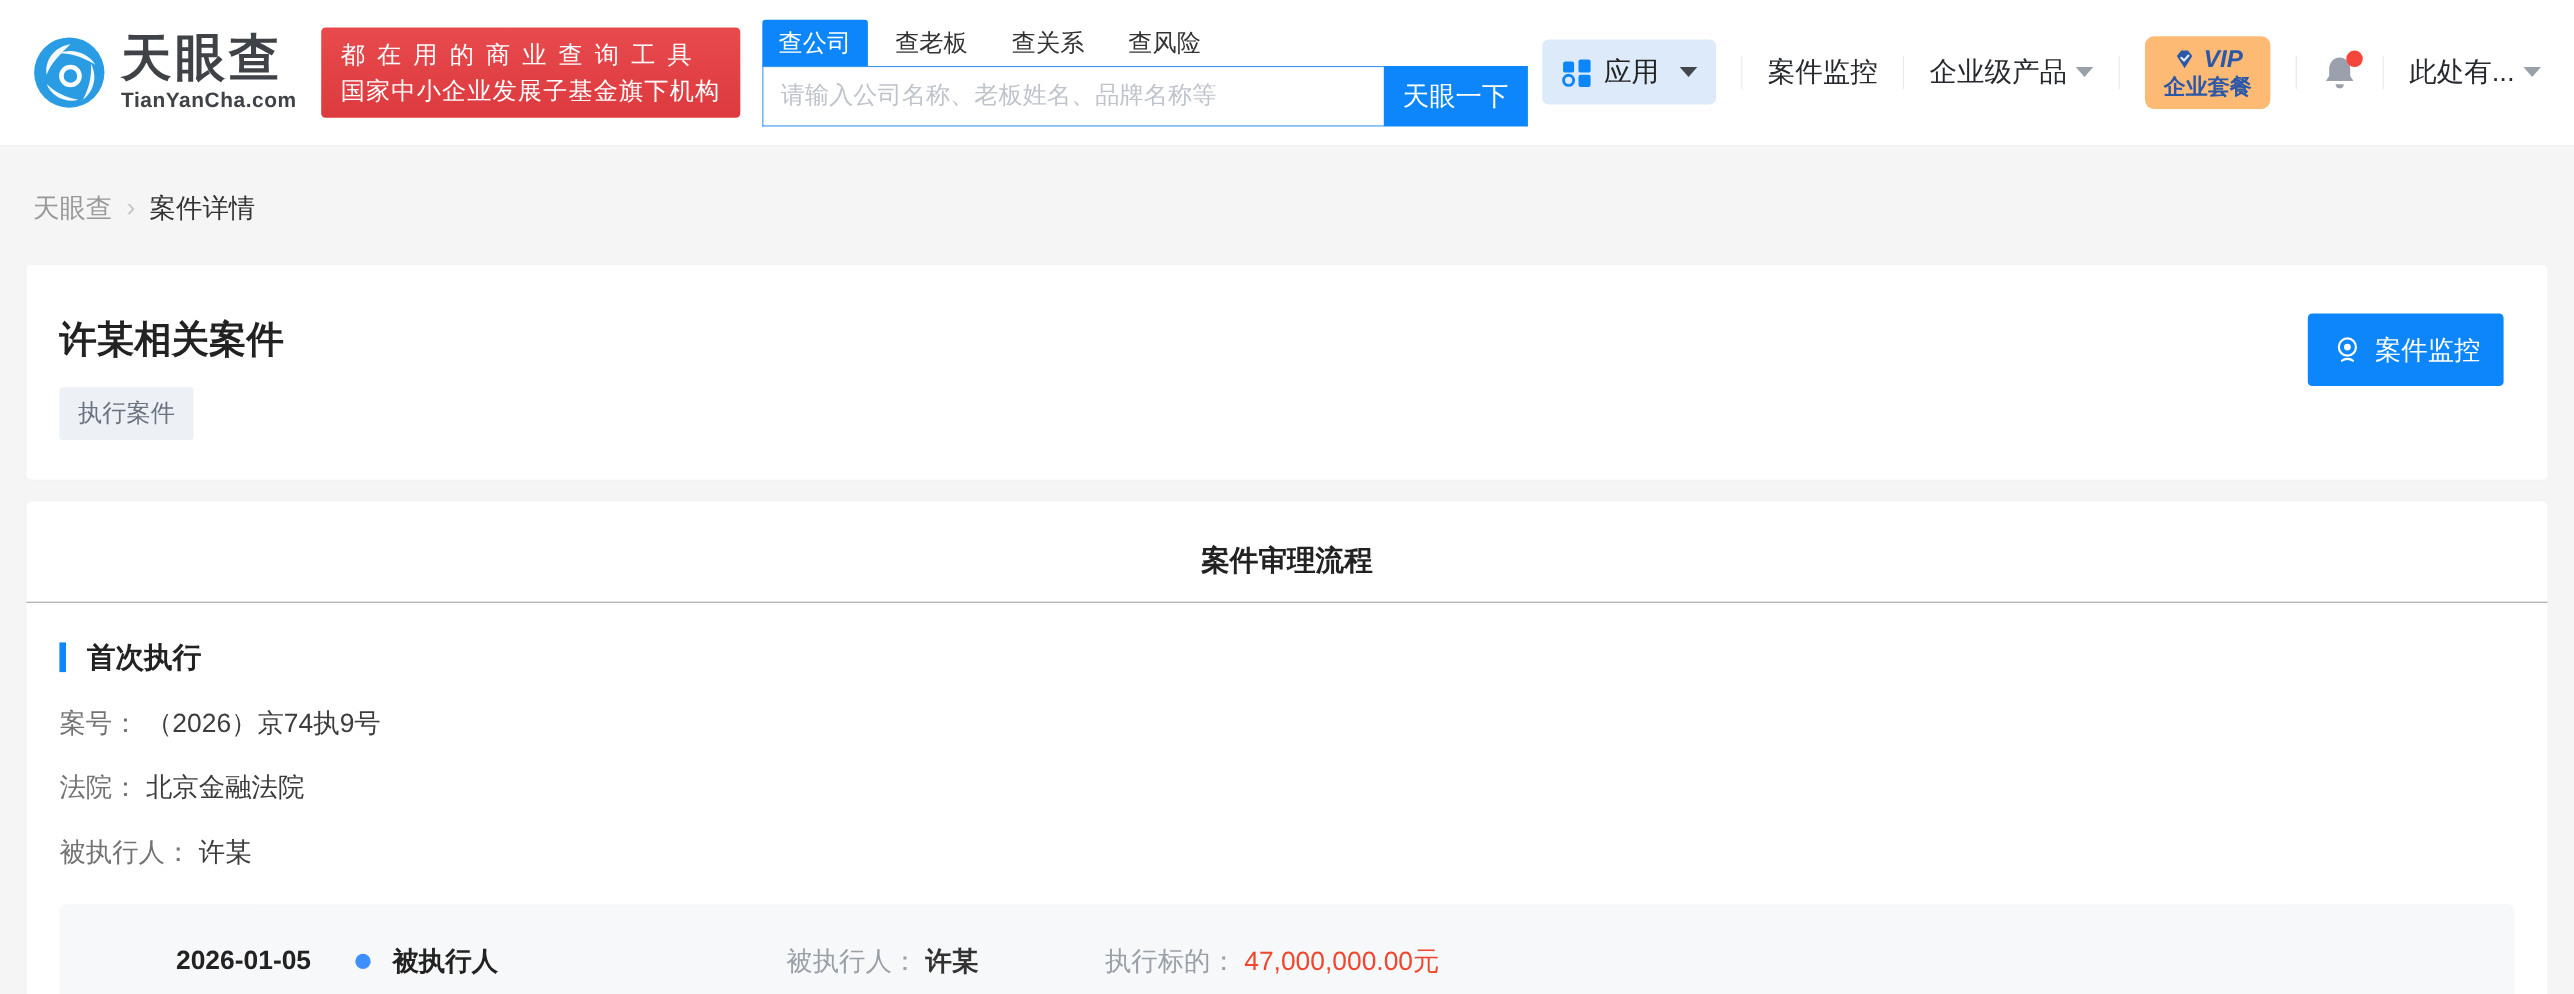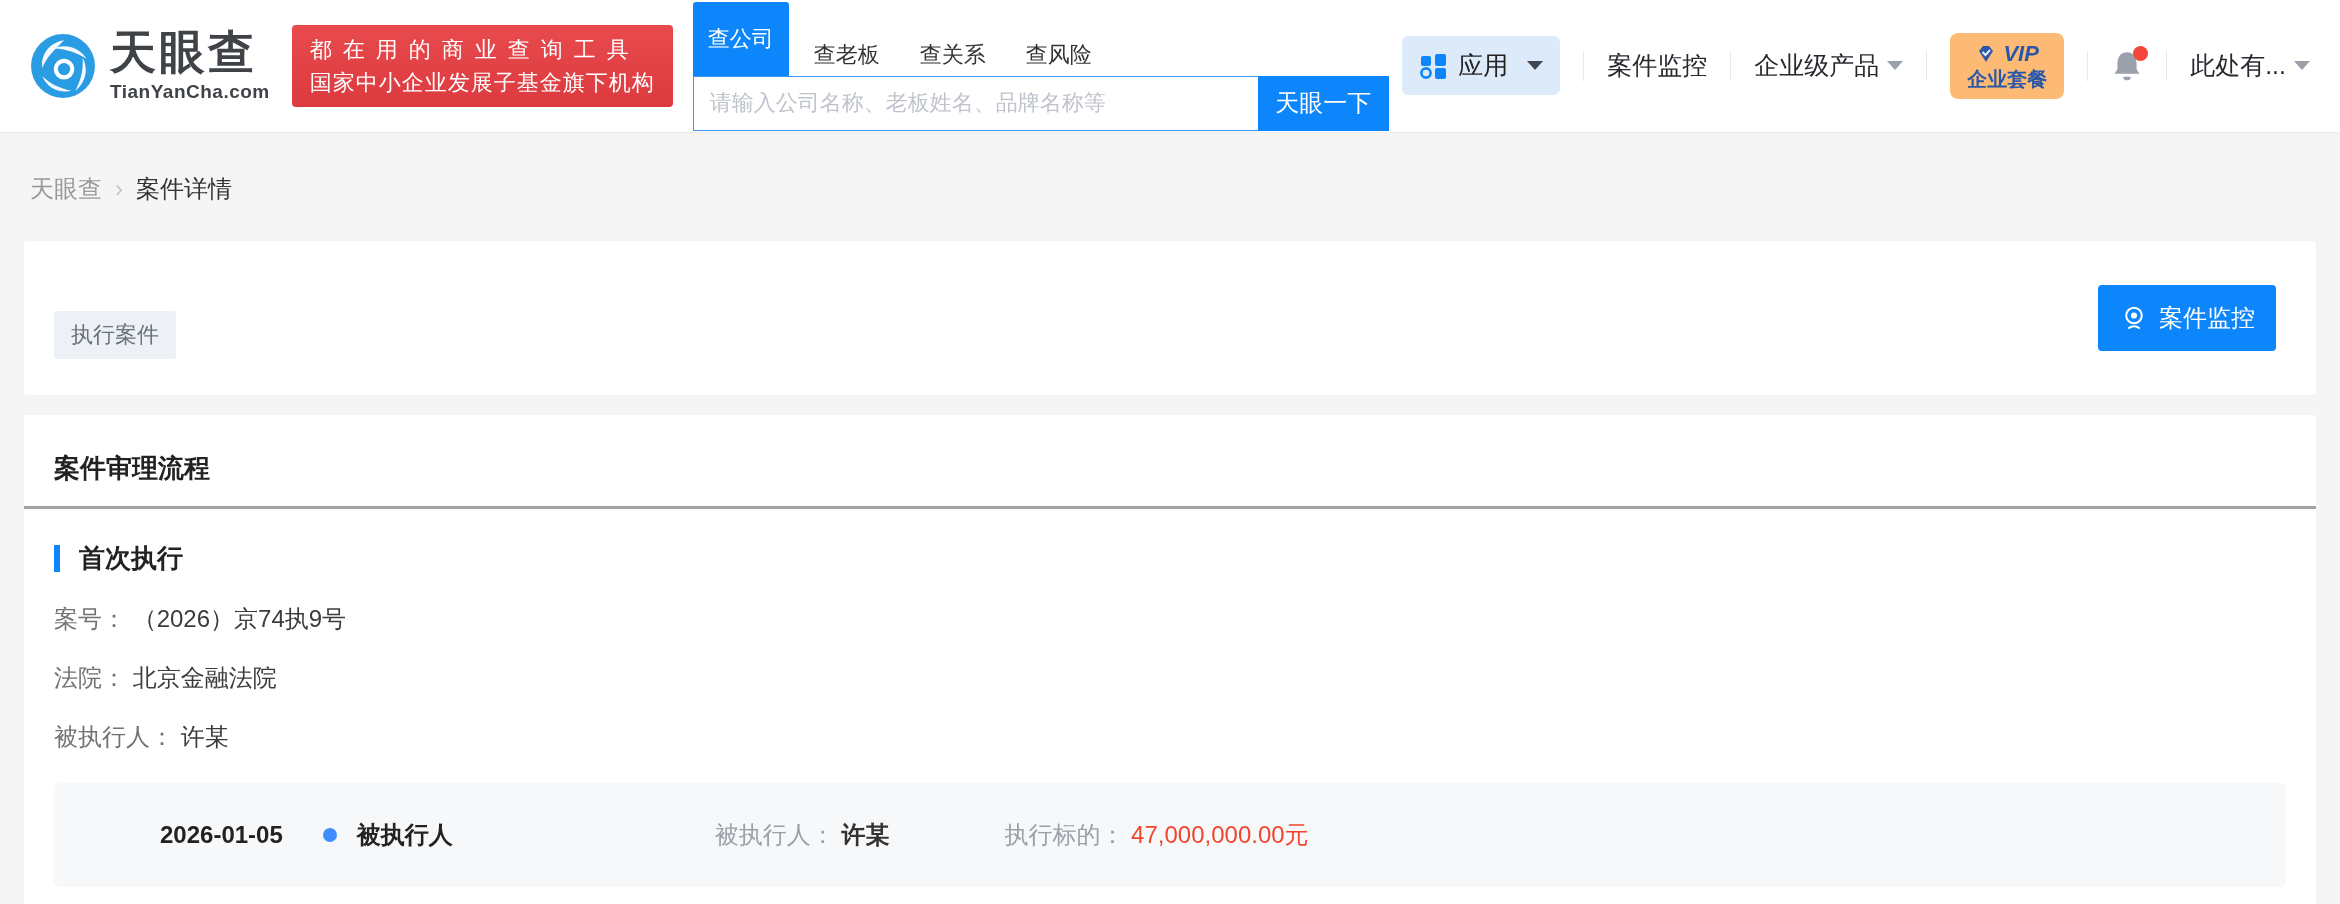--- a/index.html
+++ b/index.html
@@ -24,21 +24,21 @@
     margin-left:22px; background:linear-gradient(180deg,#e84a4e,#dc3a3e);
     color:#fff; border-radius:4px; padding:8px 18px;
     font-size:22px; line-height:33px; white-space:nowrap;
   }
   .slogan-l1 { letter-spacing:11px; }
   .slogan-l2 { letter-spacing:1px; }
 
   .search { margin-left:20px; }
   .search-tabs { display:flex; align-items:flex-end; }
   .tab { font-size:22px; color:#333; margin-right:40px; padding:6px 0; cursor:pointer; }
-  .tab.active { background:#0c86fa; color:#fff; padding:22px 15px; border-radius:3px 3px 0 0; margin-right:25px; }
+  .tab.active { background:#0c86fa; color:#fff; padding:6px 15px; border-radius:3px 3px 0 0; margin-right:25px; }
   .search-bar { display:flex; }
   .search-input {
     width:565px; height:55px; border:1px solid #3d95f5; border-right:none;
     padding:0 16px; font-size:22px; outline:none; color:#8b5cf6;
     font-family:"Liberation Sans","DejaVu Sans",sans-serif;
   }
   .search-input::placeholder { color:#bfc3cb; }
   .search-btn {
     width:131px; height:55px; background:#0c86fa; color:#fff; font-size:24px;
     border:none; cursor:pointer; font-family:inherit;
@@ -80,21 +80,21 @@
     display:inline-block; margin-top:22px; background:#edf0f4; color:#69727f;
     font-size:22px; padding:9px 17px; border-radius:3px;
   }
   .monitor-btn {
     position:absolute; top:44px; right:40px; height:66px;
     background:#0c86fa; color:#fff; border:none; border-radius:4px; font-size:24px;
     display:flex; align-items:center; gap:10px; padding:0 21px; cursor:pointer; font-family:inherit;
   }
 
   .card2 { margin-top:20px; padding-bottom:80px; }
-  .section-head { padding:36px 30px 20px; border-bottom:3px solid #a3a3a3; }
+  .section-head { padding:36px 30px 20px; border-bottom:1px solid #a3a3a3;text-align:center; }
   .section-title { font-size:26px; font-weight:700; color:#222; }
   .stage { margin:32px 30px 0; display:flex; align-items:center; gap:19px; }
   .stage-bar { width:6px; height:27px; background:#0c86fa; }
   .stage-title { font-size:26px; font-weight:700; color:#222; }
 
   .field { margin:27px 30px 0; font-size:24px; line-height:32px; }
   .field-label { color:#737373; }
   .field-value { color:#3c3c3c; }
 
   .timeline-row {
@@ -208,20 +208,21 @@
   </div>
 </div>
 
 <div class="breadcrumb">
   <span class="breadcrumb-home">天眼查</span>
   <span class="breadcrumb-sep">›</span>
   <span class="breadcrumb-cur">案件详情</span>
 </div>
 
 <div class="card card1">
+  <div class="case-title">许某相关案件</div>
   <span class="case-tag">执行案件</span>
   <button class="monitor-btn">
     <span style="display:flex;">
       <svg width="30" height="30" viewBox="0 0 30 30">
         <circle cx="15" cy="12.5" r="7.8" fill="none" stroke="#ffffff" stroke-width="2"></circle>
         <circle cx="15" cy="12.5" r="3.1" fill="#ffffff"></circle>
         <path d="M10 25 c2.5 -2.4 7.5 -2.4 10 0" fill="none" stroke="#ffffff" stroke-width="2" stroke-linecap="round"></path>
       </svg>
     </span>
     <span>案件监控</span>

